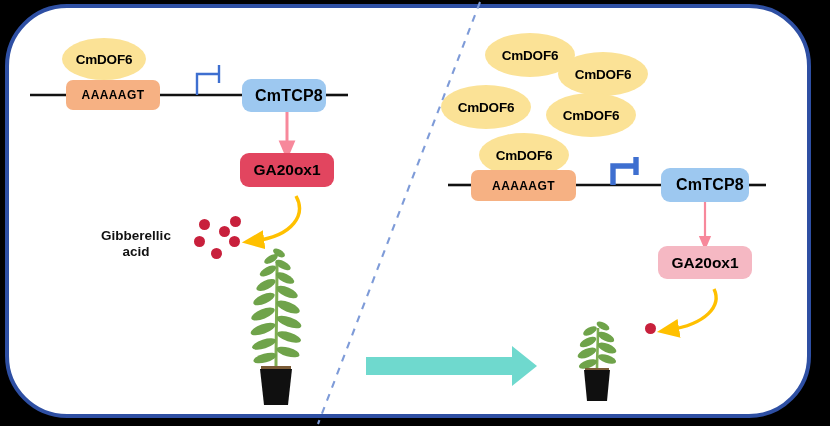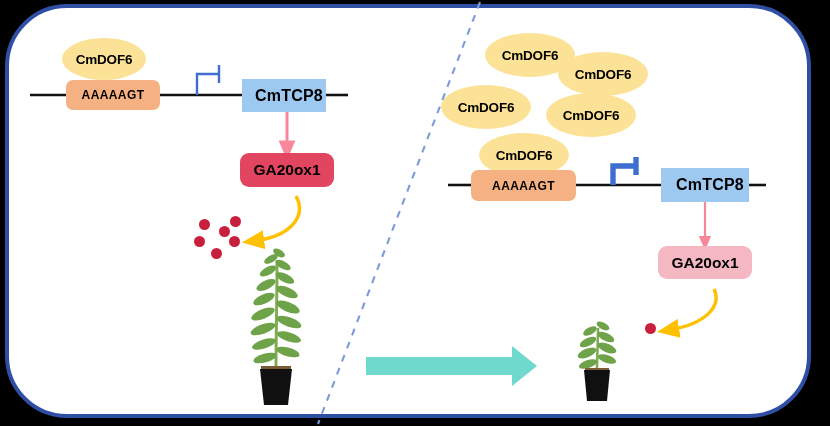--- a/index.html
+++ b/index.html
@@ -15,21 +15,21 @@
   }
 
   .svg-layer{position:absolute;left:0;top:0;width:830px;height:426px;}
 
   
   .node{position:absolute;display:flex;align-items:center;justify-content:center;
         font-weight:bold;color:#000;white-space:nowrap;box-sizing:border-box;}
 
   .ellipse-dof{background:#FBE296;border-radius:50%;font-size:13.5px;letter-spacing:-0.2px;}
   .box-motif{background:#F6B183;border-radius:7px;font-size:12px;letter-spacing:0.4px;}
-  .box-tcp{background:#9DC8F0;border-radius:0;font-size:16px;letter-spacing:0.2px;padding-left:10px;}
+  .box-tcp{background:#9DC8F0;border-radius:9px;font-size:16px;letter-spacing:0.2px;padding-left:10px;}
   .box-ga-strong{background:#E2455F;border-radius:9px;font-size:15.5px;}
   .box-ga-weak{background:#F5B8C3;border-radius:9px;font-size:15.5px;}
 
   .label-plain{position:absolute;font-weight:bold;font-size:13.5px;color:#111;
                text-align:center;line-height:1.18;}
 
   
   .ga-dot{position:absolute;background:#C8203C;border-radius:50%;}
 </style>
 </head>
@@ -143,20 +143,24 @@
   </svg>
 
   <div class="node ellipse-dof" style="left:62px;top:38px;width:84px;height:42px;">CmDOF6</div>
 
   <div class="node box-motif" style="left:66px;top:80px;width:94px;height:30px;">AAAAAGT</div>
 
   <div class="node box-tcp" style="left:242px;top:79px;width:84px;height:33px;">CmTCP8</div>
 
   <div class="node box-ga-strong" style="left:240px;top:153px;width:94px;height:34px;">GA20ox1</div>
 
+  <div class="label-plain" style="left:88px;top:228px;width:96px;">
+    <div>Gibberellic</div>
+    <div>acid</div>
+  </div>
 
   <div>
     <span class="ga-dot" style="left:199px;top:219px;width:11px;height:11px;"></span>
     <span class="ga-dot" style="left:219px;top:226px;width:11px;height:11px;"></span>
     <span class="ga-dot" style="left:230px;top:216px;width:11px;height:11px;"></span>
     <span class="ga-dot" style="left:194px;top:236px;width:11px;height:11px;"></span>
     <span class="ga-dot" style="left:229px;top:236px;width:11px;height:11px;"></span>
     <span class="ga-dot" style="left:211px;top:248px;width:11px;height:11px;"></span>
   </div>
 

